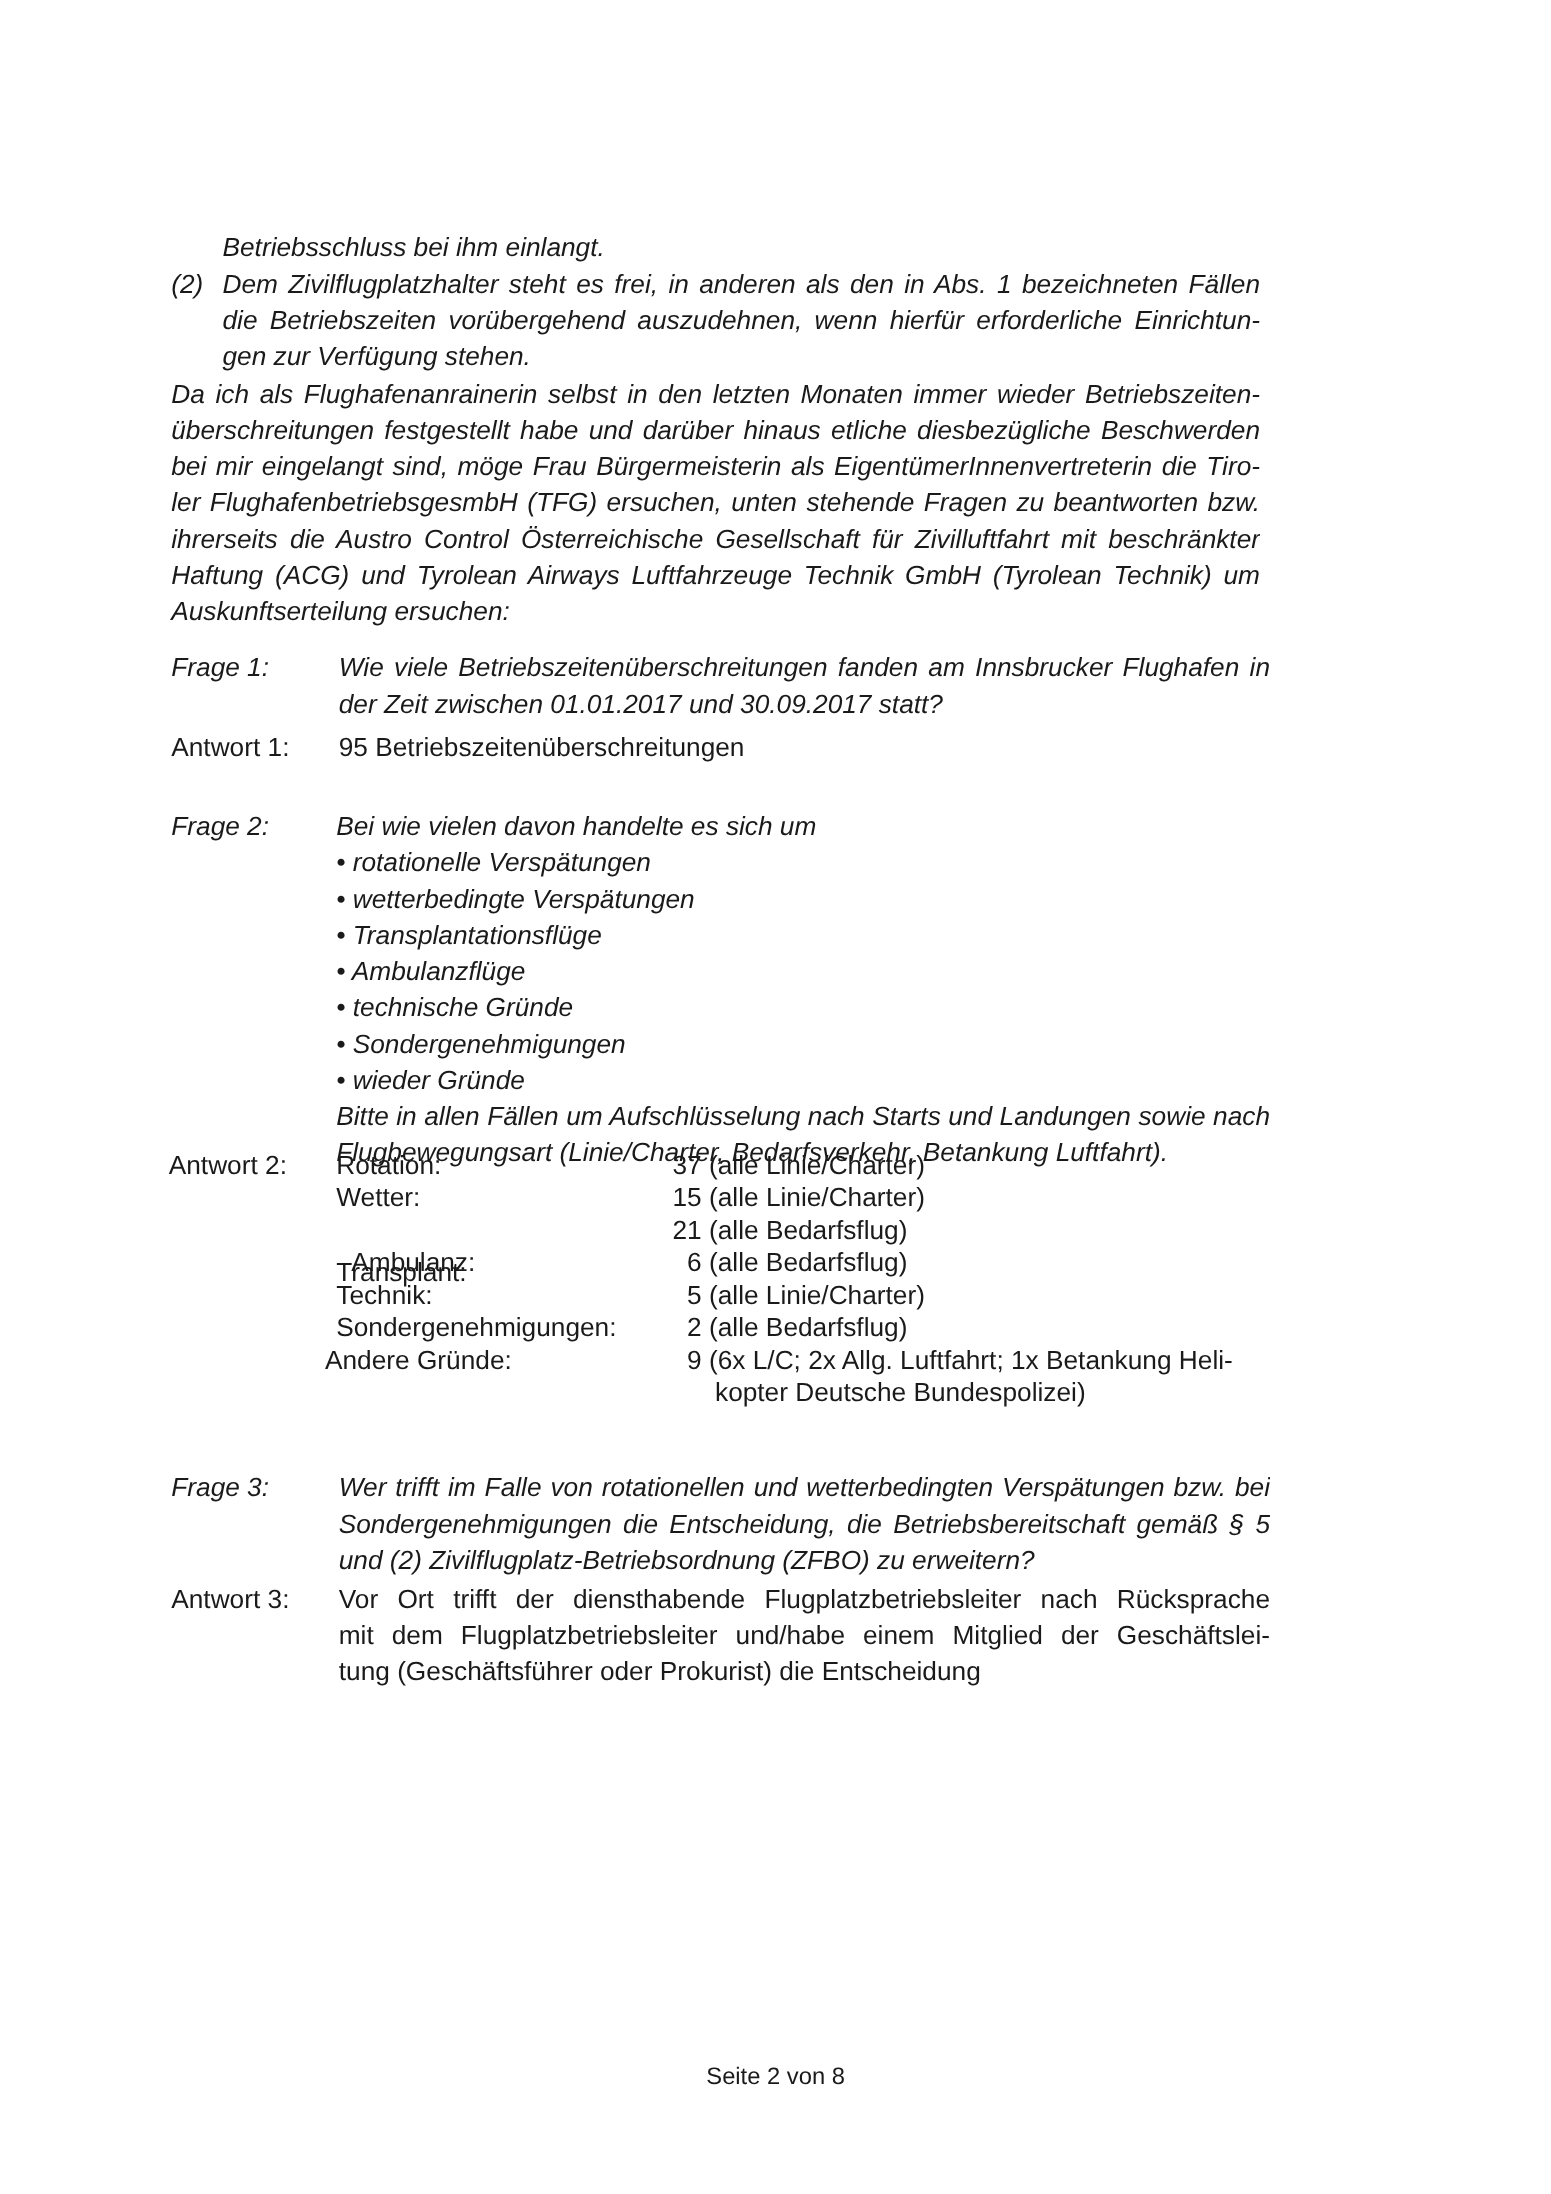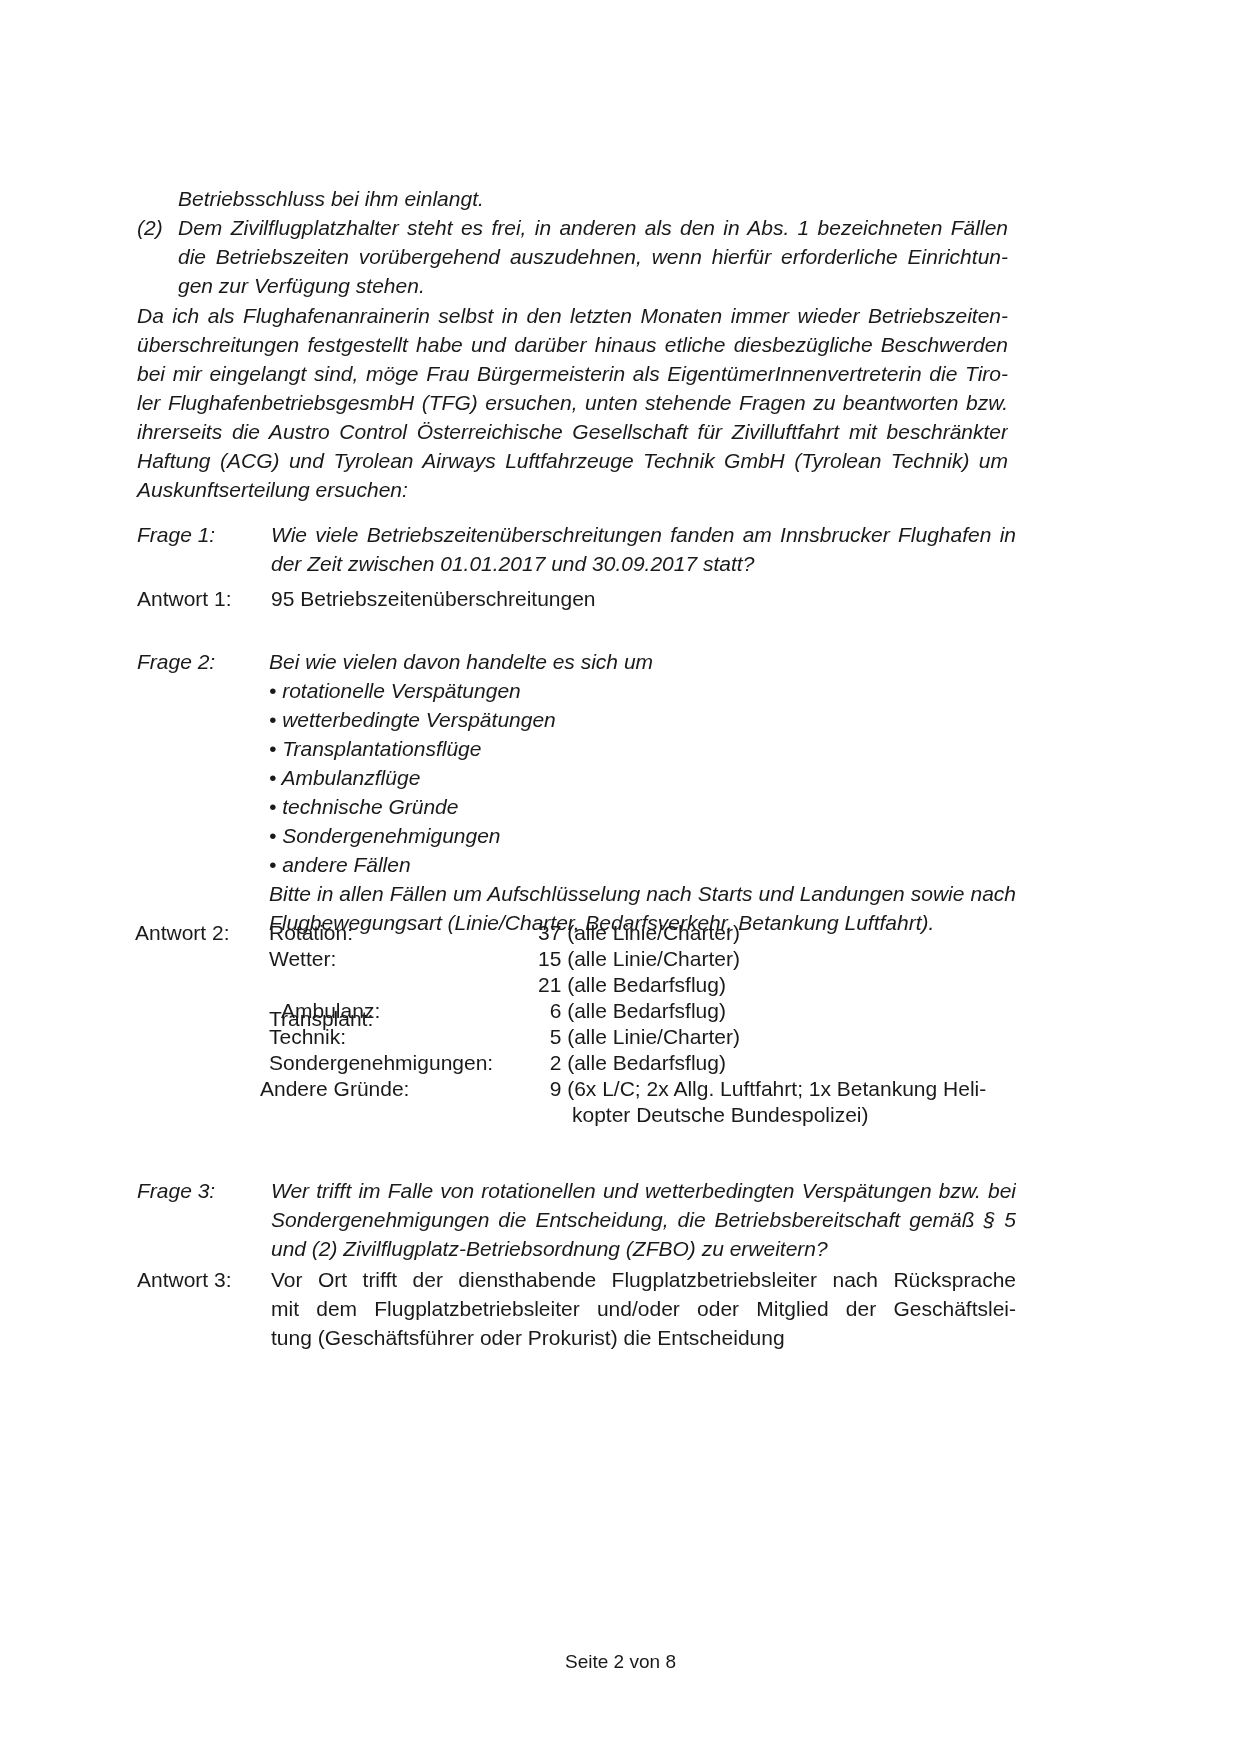--- a/index.html
+++ b/index.html
@@ -101,21 +101,21 @@
 
   <div class="label it" style="left:137px; top:647px;">Frage 2:</div>
   <div class="block it" style="left:269px; top:647px; width:747px;">
     <span class="lline">Bei wie vielen davon handelte es sich um</span>
     <span class="lline">• rotationelle Verspätungen</span>
     <span class="lline">• wetterbedingte Verspätungen</span>
     <span class="lline">• Transplantationsflüge</span>
     <span class="lline">• Ambulanzflüge</span>
     <span class="lline">• technische Gründe</span>
     <span class="lline">• Sondergenehmigungen</span>
-    <span class="lline">• andere Fällen</span>
+    <span class="lline">• wieder Gründe</span>
     <span class="jline">Bitte in allen Fällen um Aufschlüsselung nach Starts und Landungen sowie nach</span>
     <span class="lline">Flugbewegungsart (Linie/Charter, Bedarfsverkehr, Betankung Luftfahrt).</span>
   </div>
 
   <div class="label" style="left:135px; top:918px;">Antwort 2:</div>
   <div class="ans-row" style="left:269px; top:918px;">Rotation:</div>
   <div class="ans-row" style="left:538px; top:918px;">37 (alle Linie/Charter)</div>
 
   <div class="ans-row" style="left:269px; top:944px;">Wetter:</div>
   <div class="ans-row" style="left:538px; top:944px;">15 (alle Linie/Charter)</div>
@@ -140,19 +140,19 @@
   <div class="label it" style="left:137px; top:1176px;">Frage 3:</div>
   <div class="block it" style="left:271px; top:1176px; width:745px;">
     <span class="jline">Wer trifft im Falle von rotationellen und wetterbedingten Verspätungen bzw. bei</span>
     <span class="jline">Sondergenehmigungen die Entscheidung, die Betriebsbereitschaft gemäß § 5 (1)</span>
     <span class="lline">und (2) Zivilflugplatz-Betriebsordnung (ZFBO) zu erweitern?</span>
   </div>
 
   <div class="label" style="left:137px; top:1265px;">Antwort 3:</div>
   <div class="block" style="left:271px; top:1265px; width:745px;">
     <span class="jline">Vor Ort trifft der diensthabende Flugplatzbetriebsleiter nach Rücksprache</span>
-    <span class="jline">mit dem Flugplatzbetriebsleiter und/oder oder Mitglied der Geschäftslei-</span>
+    <span class="jline">mit dem Flugplatzbetriebsleiter und/habe einem Mitglied der Geschäftslei-</span>
     <span class="lline">tung (Geschäftsführer oder Prokurist) die Entscheidung</span>
   </div>
 
   <div class="footer">Seite 2 von 8</div>
 
 </div>
 
 </body></html>

